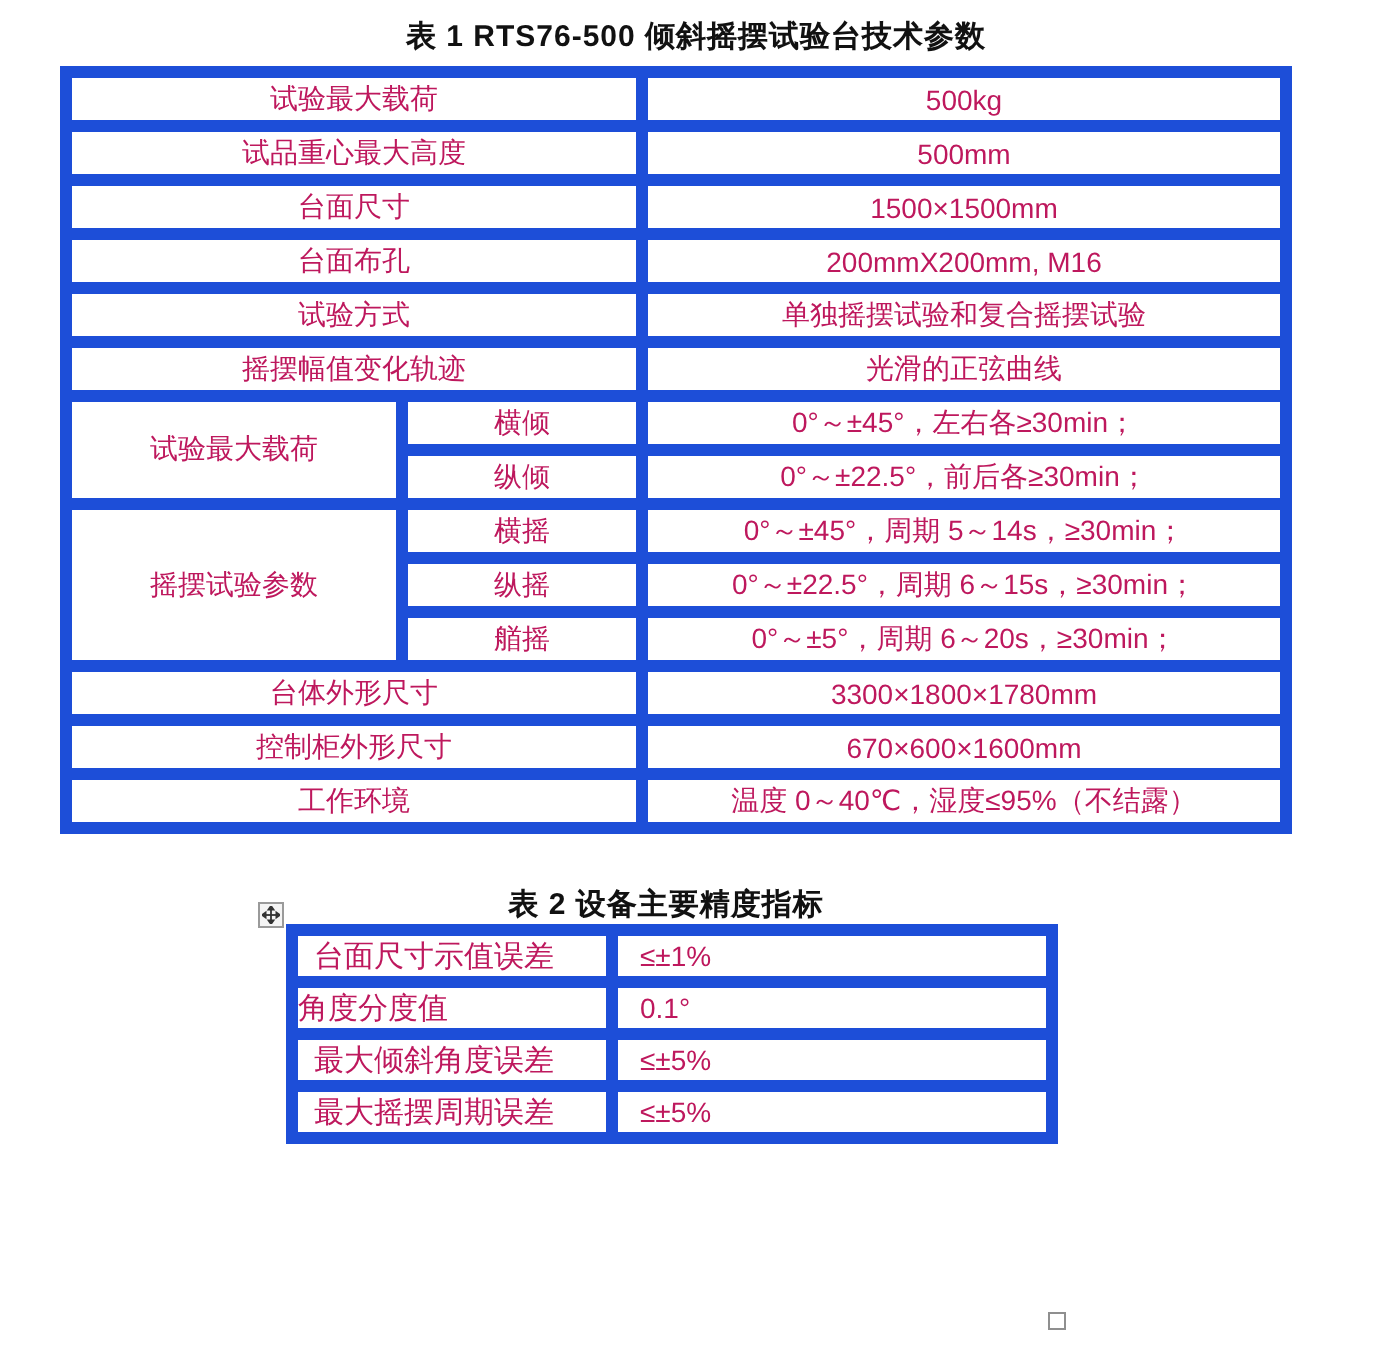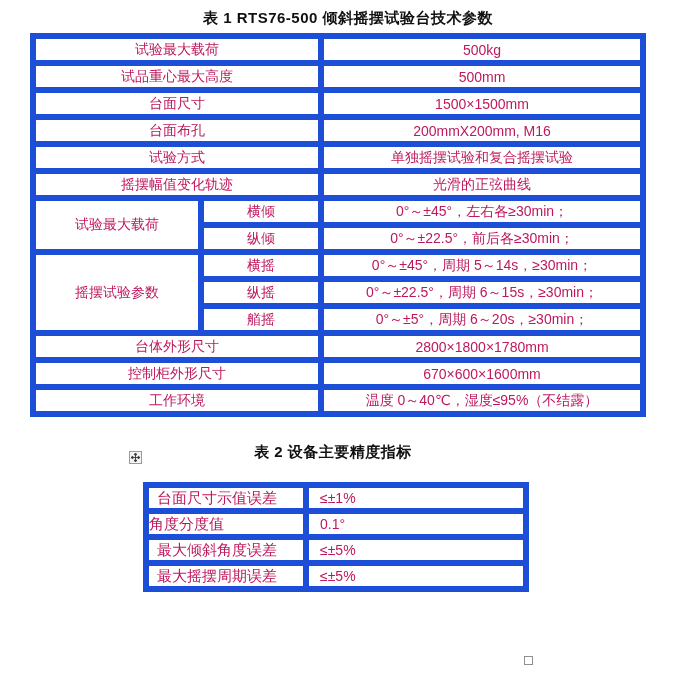--- a/index.html
+++ b/index.html
@@ -39,21 +39,21 @@
     vertical-align: middle;
     overflow: hidden;
     white-space: nowrap;
   }
 
   
   .table-1 { left: 30px; top: 33px; width: 610px; }
   .table-1 td { height: 27px; }
 
   
-  .table-2 { left: 143px; top: 462px; width: 380px; margin-top: 20px; }
+  .table-2 { left: 143px; top: 462px; width: 380px; }
   .table-2 td { height: 26px; }
   .table-2 td.t2-label {
     text-align: left;
     padding-left: 8px;
     font-size: 15px;
   }
   .table-2 td.t2-label.centered { text-align: left; padding-left: 0; }
   .table-2 td.t2-value {
     text-align: left;
     padding-left: 11px;
@@ -144,21 +144,21 @@
         <td>纵摇</td>
         <td>0°～±22.5°，周期 6～15s，≥30min；</td>
       </tr>
       <tr>
         <td>艏摇</td>
         <td>0°～±5°，周期 6～20s，≥30min；</td>
       </tr>
 
       <tr>
         <td colspan="2">台体外形尺寸</td>
-        <td>2800×1800×1780mm</td>
+        <td>3300×1800×1780mm</td>
       </tr>
       <tr>
         <td colspan="2">控制柜外形尺寸</td>
         <td>670×600×1600mm</td>
       </tr>
       <tr>
         <td colspan="2">工作环境</td>
         <td>温度 0～40℃，湿度≤95%（不结露）</td>
       </tr>
     </tbody>

